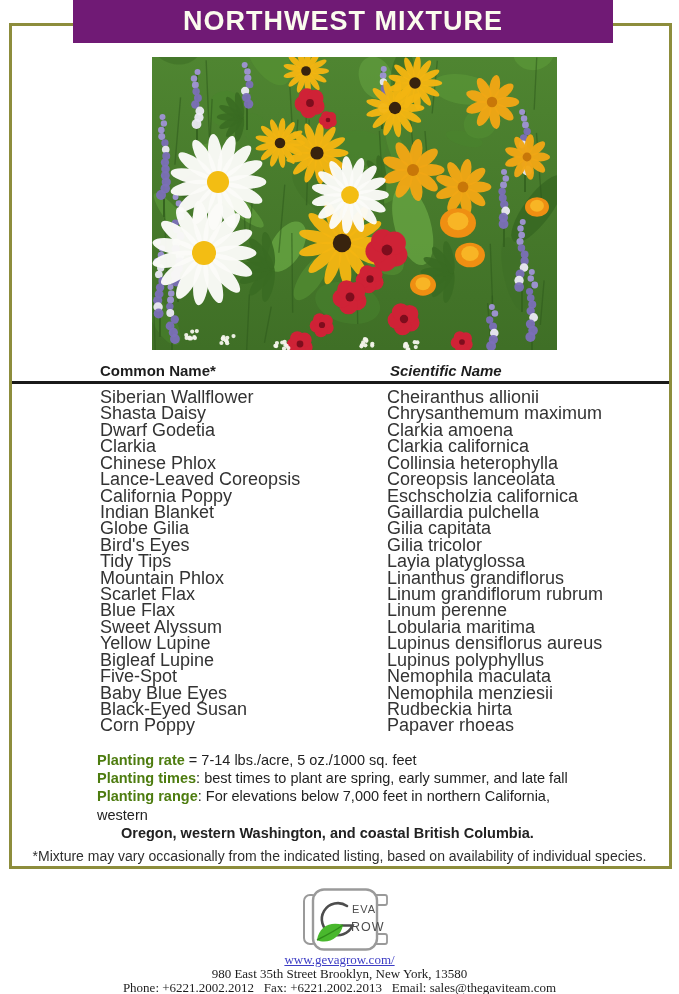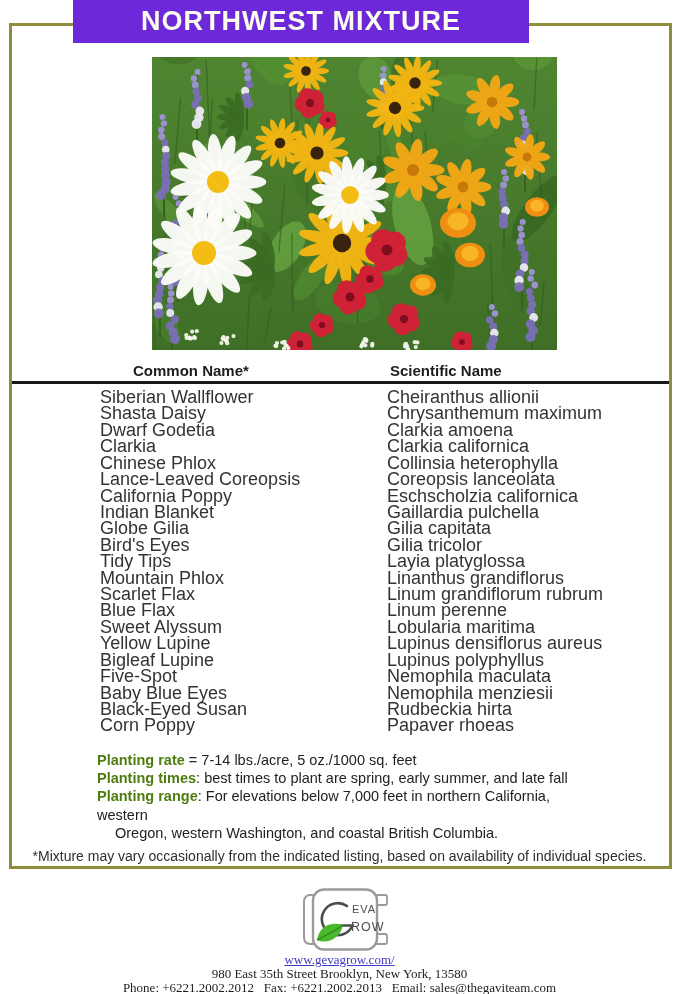--- a/index.html
+++ b/index.html
@@ -2,35 +2,35 @@
 <html><head>
 <meta charset="utf-8">
 <title>Northwest Mixture</title>
 <style>
   html,body{margin:0;padding:0;}
   body{width:679px;height:994px;background:#fff;}
   .page{position:relative;width:679px;height:994px;background:#fff;overflow:hidden;
         font-family:"Liberation Sans",sans-serif;color:#2b2b2b;}
   .frame{position:absolute;left:9px;top:23px;width:663px;height:846px;
          border:3px solid #8d8d3c;box-sizing:border-box;}
-  .banner{position:absolute;left:73px;top:0;width:456px;height:43px;background:#6d28d9;
+  .banner{position:absolute;left:73px;top:0;width:540px;height:43px;background:#701a75;
           display:flex;align-items:center;justify-content:center;z-index:2;}
   .banner span{color:#fbfbee;font-weight:bold;font-size:27px;letter-spacing:1px;}
   .photo{position:absolute;left:152px;top:57px;width:405px;height:293px;display:block;}
   .th{position:absolute;font-size:15px;font-weight:bold;color:#1d1d1d;}
-  .th-common{left:100px;top:362px;margin-left:33px;}
-  .th-sci{left:390px;top:362px;}
+  .th-common{left:100px;top:362px;}
+  .th-sci{left:390px;top:362px;font-style:italic;}
   .head-rule{position:absolute;left:12px;top:381px;width:657px;height:3px;background:#191919;}
   .rows{position:absolute;left:0;top:389px;width:679px;}
   .trow{display:grid;grid-template-columns:287px auto;padding-left:100px;
         height:16.43px;line-height:16.43px;font-size:18px;color:#333;}
   .planting{position:absolute;left:97px;top:751px;width:520px;font-size:14.5px;
             line-height:18.2px;color:#222;}
   .planting b{color:#4d7c0f;}
-  .indent{margin-left:18px;}
+  .indent{margin-left:24px;font-weight:bold;}
   .disclaimer{position:absolute;left:0;top:848px;width:679px;text-align:center;
               font-size:14px;color:#2e2e2e;}
   .logo{position:absolute;left:302px;top:888px;width:90px;height:64px;}
   .footer-line{position:absolute;left:0;width:679px;text-align:center;
                font-family:"Liberation Serif",serif;color:#1c1c1c;}
   .website{top:952px;font-size:13px;}
   .website a{color:#3c3cc4;text-decoration:underline;cursor:pointer;}
   .address{top:966px;font-size:13px;}
   .contact{top:980px;font-size:13px;white-space:pre;}
 </style>

